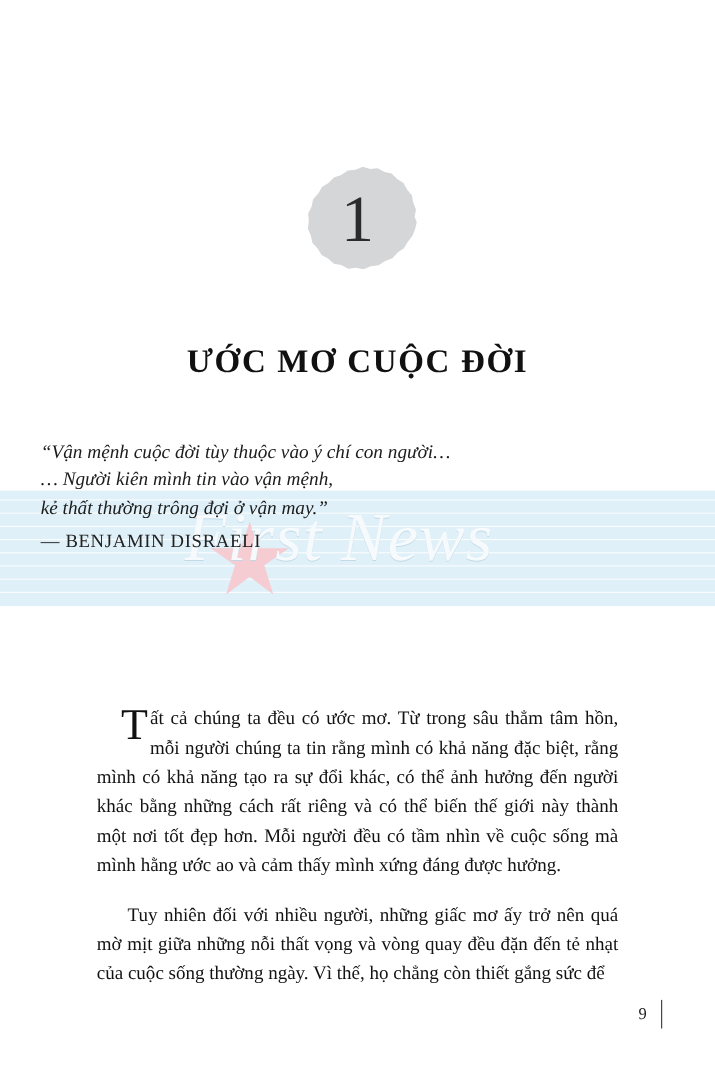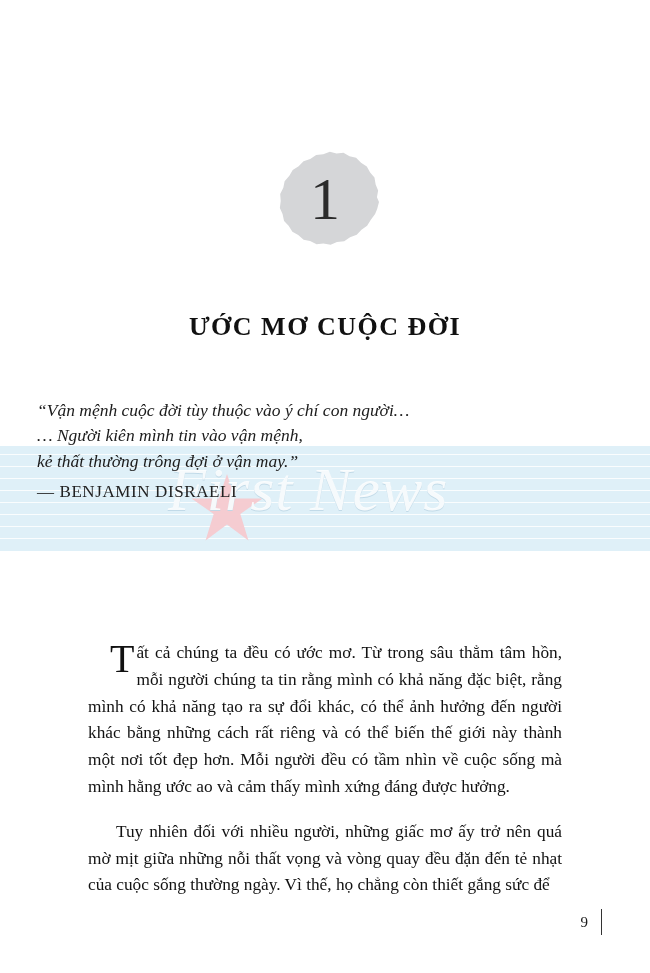--- a/index.html
+++ b/index.html
@@ -66,21 +66,21 @@
   }
 
   
   .chapter-title {
     position: absolute;
     top: 312px;
     left: 0;
     width: 650px;
     text-align: center;
     font-family: "Liberation Serif", serif;
-    font-size: 26px;
+    font-size: 30px;
     letter-spacing: 1.5px;
     font-weight: bold;
     color: #111111;
   }
 
   
   .quote-band {
     position: absolute;
     top: 446px;
     left: 0;

